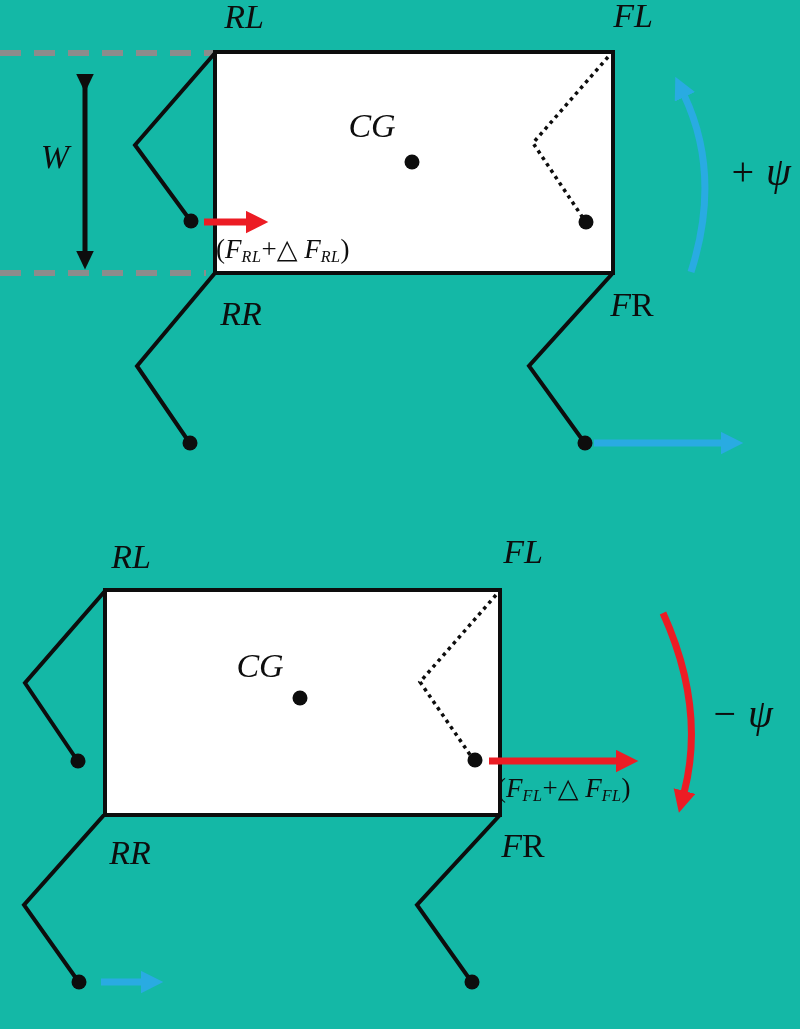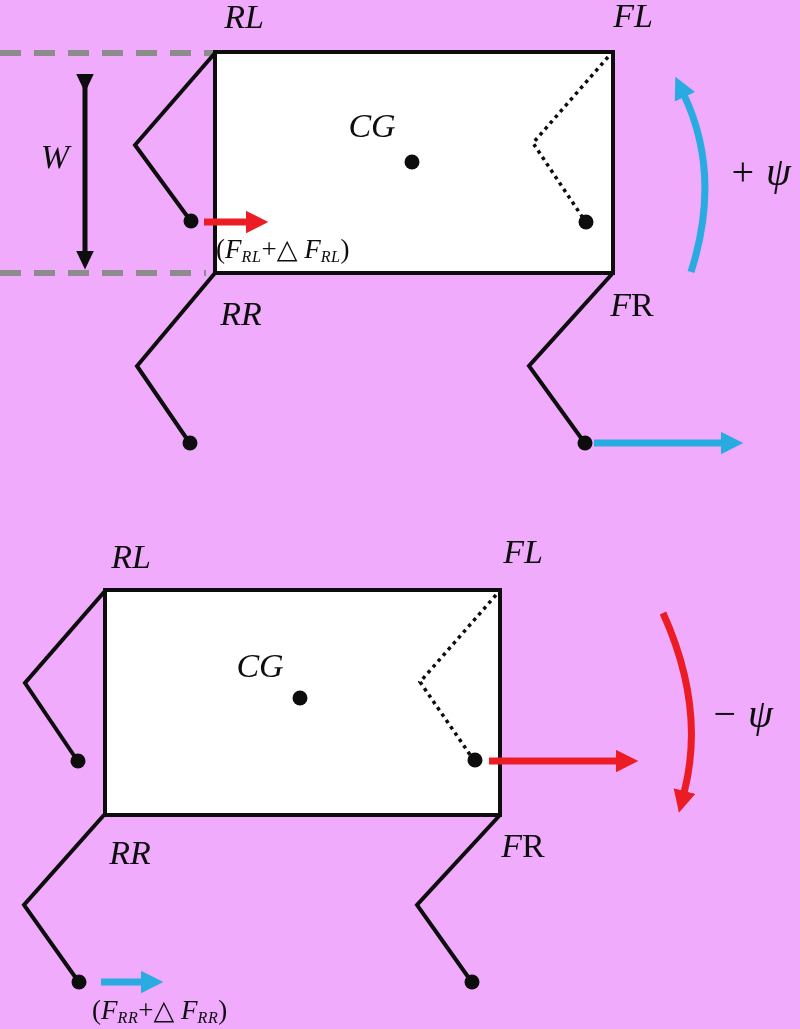--- a/index.html
+++ b/index.html
@@ -1,16 +1,16 @@
 <!DOCTYPE html>
 <html style="--red: #EC1C24; --blue: #29ABE2; --gray: #8C8C8C; --ink: #0D0D0D;"><head>
 <meta charset="utf-8">
 <style>
   html,body{margin:0;padding:0;background:#fff;}
-  .canvas{position:relative;width:800px;height:1029px;background:#f0abfc;overflow:hidden;
+  .canvas{position:relative;width:800px;height:1029px;background:#14b8a6;overflow:hidden;
           font-family:"Liberation Serif","DejaVu Serif",serif;}
   svg.layer{position:absolute;left:0;top:0;}
 
   
   .body-rect{fill:#ffffff;stroke:var(--ink,#000);stroke-width:4;}
   .leg{stroke:var(--ink,#000);stroke-width:4;fill:none;stroke-linejoin:miter;}
   .dotleg{stroke:var(--ink,#000);stroke-width:3.5;fill:none;stroke-dasharray:3.5 4.2;}
   .dot{fill:var(--ink,#000);}
   .dash{stroke:var(--gray,#8C8C8C);stroke-width:6;stroke-dasharray:21 13;}
   .warrow{stroke:var(--ink,#000);stroke-width:5;}
@@ -101,16 +101,16 @@
   <div class="flbl" style="left:216px;top:235px"><span class="up">(</span><span>F</span><span class="s">RL</span><span class="up">+△ </span><span>F</span><span class="s">RL</span><span class="up">)</span></div>
 
 
   <div class="lbl" style="left:131px;top:557px">RL</div>
   <div class="lbl" style="left:523px;top:552px">FL</div>
   <div class="lbl" style="left:260px;top:666px">CG</div>
   <div class="lbl" style="left:130px;top:853px">RR</div>
   <div class="lbl" style="left:523px;top:846px"><span>F</span><span class="up">R</span></div>
   <div class="lbl psi" style="left:742px;top:714px">− ψ</div>
 
+  <div class="flbl" style="left:497px;top:774px"><span class="up">(</span><span>F</span><span class="s">FL</span><span class="up">+△ </span><span>F</span><span class="s">FL</span><span class="up">)</span></div>
 
-  <div class="flbl" style="left:92px;top:996px"><span class="up">(</span><span>F</span><span class="s">RR</span><span class="up">+△ </span><span>F</span><span class="s">RR</span><span class="up">)</span></div>
 
 </div>
 
 </body></html>

